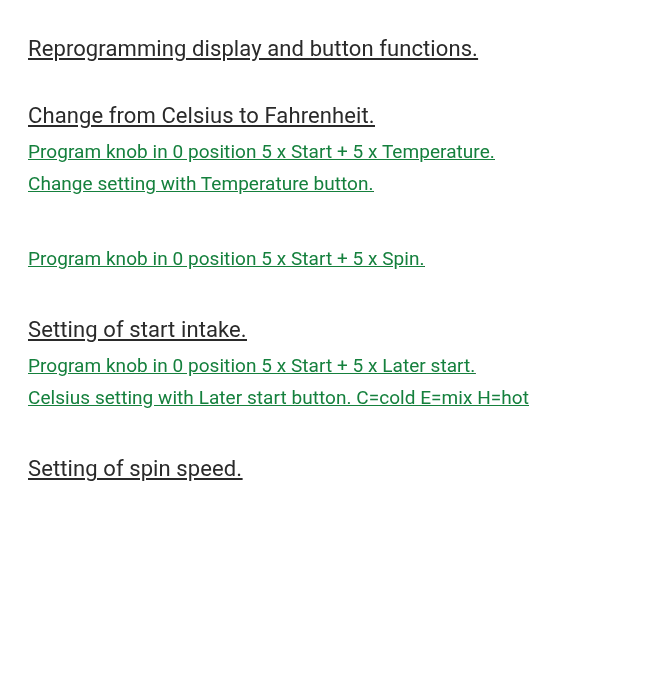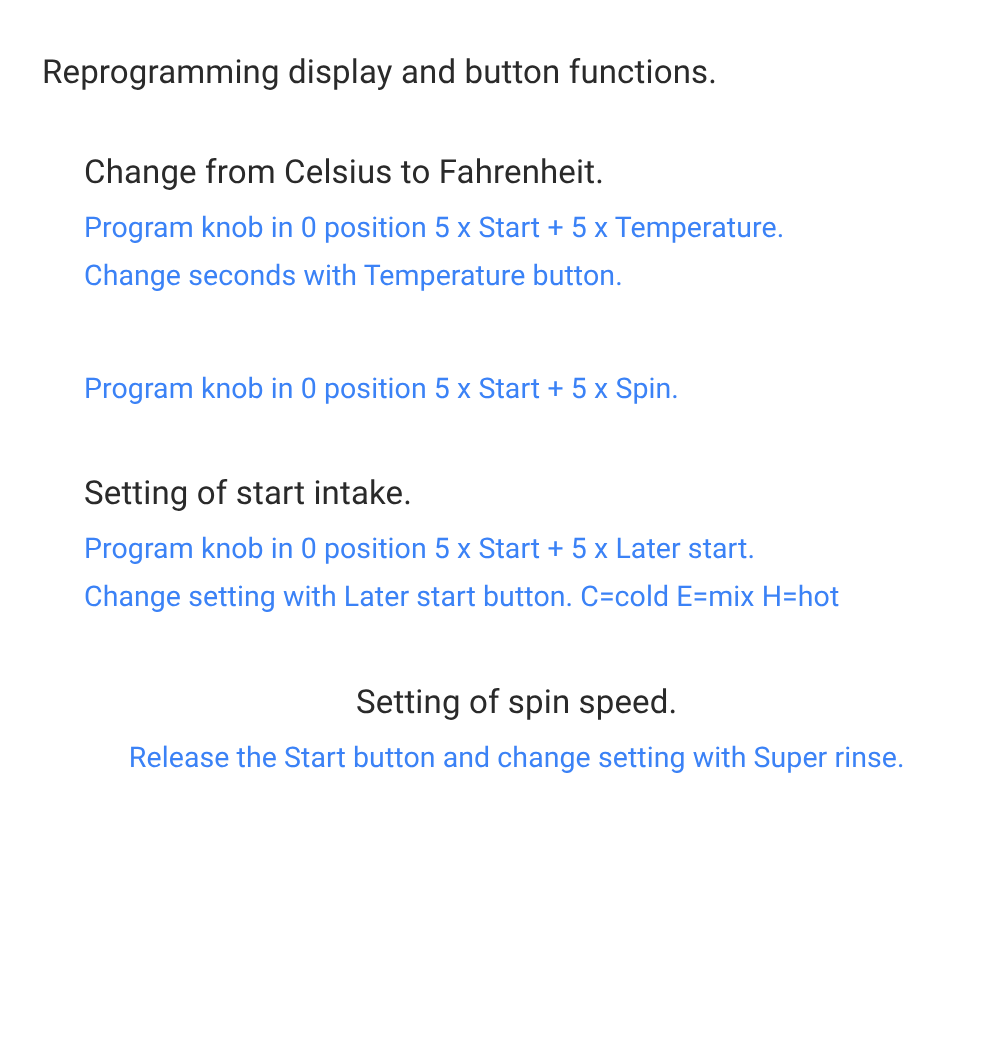--- a/index.html
+++ b/index.html
@@ -1,72 +1,70 @@
 <!DOCTYPE html>
 <html><head>
   <meta charset="utf-8">
   <style>
     * {
       margin: 0;
       padding: 0;
       box-sizing: border-box;
+      text-decoration: underline;
     }
     body {
       width: 661px;
       height: 700px;
       background: #ffffff;
       font-family: -apple-system, BlinkMacSystemFont, "Segoe UI", Roboto, Helvetica, Arial, sans-serif;
       padding: 36px 28px 28px 28px;
       color: #2a2a2a;
     }
     .title {
       font-size: 22px;
       font-weight: 400;
       margin-bottom: 42px;
       letter-spacing: 0.1px;
     }
     .section {
       margin-bottom: 42px;
-      margin-left: 28px;
     }
     .section:last-child {
       margin-bottom: 0;
-      text-align: center;
     }
     .section-heading {
       font-size: 22px;
       font-weight: 400;
       margin-bottom: 8px;
       letter-spacing: 0.1px;
     }
     .section-line {
       font-size: 19px;
       font-weight: 400;
       line-height: 1.7;
-      color: #3b82f6;
+      color: #15803d;
       letter-spacing: 0.05px;
     }
   </style>
 </head>
 <body>
 
 <div class="title">Reprogramming display and button functions.</div>
 
 <div class="section">
   <div class="section-heading">Change from Celsius to Fahrenheit.</div>
   <div class="section-line">Program knob in 0 position 5 x Start + 5 x Temperature.</div>
-  <div class="section-line">Change seconds with Temperature button.</div>
+  <div class="section-line">Change setting with Temperature button.</div>
 </div>
 
 <div class="section">
   <div class="section-line">Program knob in 0 position 5 x Start + 5 x Spin.</div>
 </div>
 
 <div class="section">
   <div class="section-heading">Setting of start intake.</div>
   <div class="section-line">Program knob in 0 position 5 x Start + 5 x Later start.</div>
-  <div class="section-line">Change setting with Later start button. C=cold E=mix H=hot</div>
+  <div class="section-line">Celsius setting with Later start button. C=cold E=mix H=hot</div>
 </div>
 
 <div class="section">
   <div class="section-heading">Setting of spin speed.</div>
-  <div class="section-line">Release the Start button and change setting with Super rinse.</div>
 </div>
 
 </body></html>

